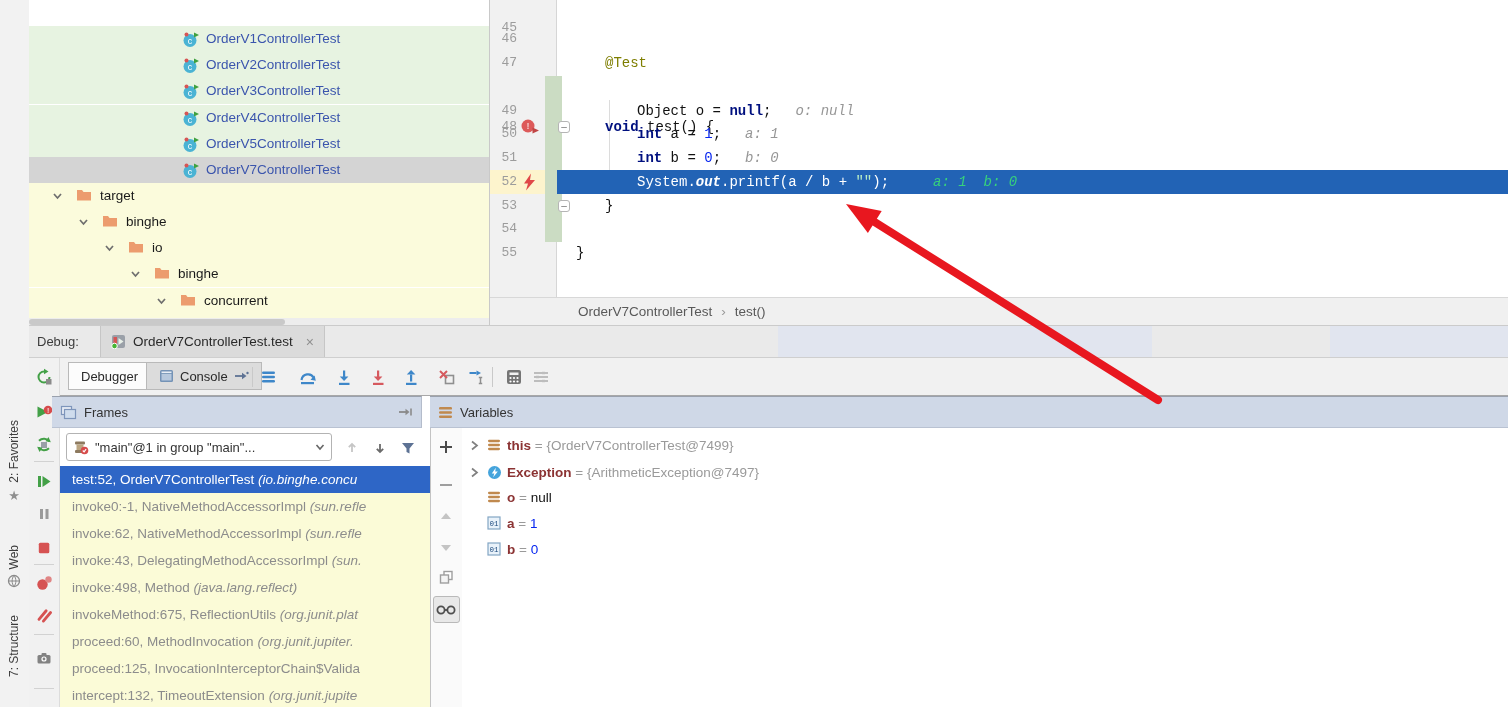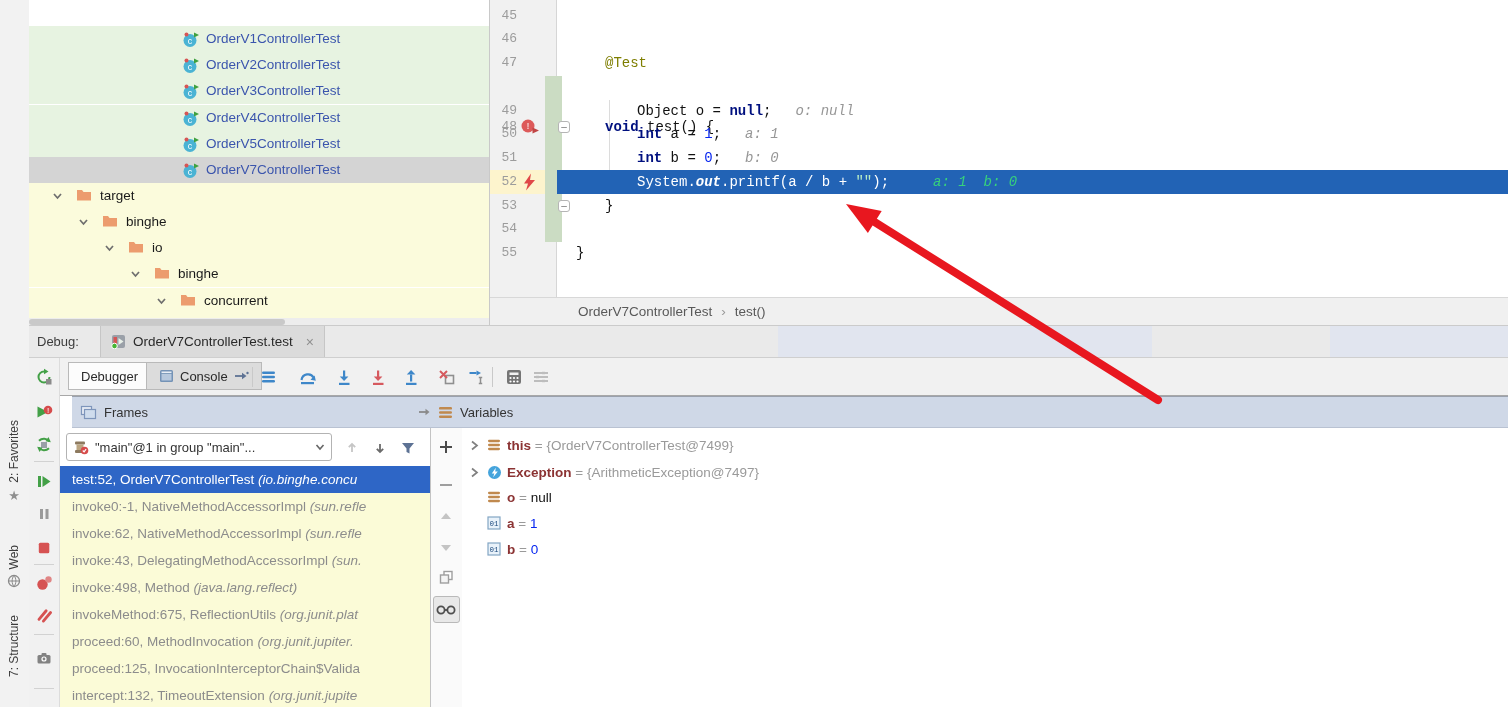--- a/index.html
+++ b/index.html
@@ -60,21 +60,21 @@
   .vtab.sel{background:#fcfcfc;} .vtab.unsel{background:#dcdcdc;}
   .tsep{position:absolute;top:9px;width:1px;height:20px;background:#c9c9c9;}
   .tbtn{position:absolute;top:8px;width:22px;height:22px;display:flex;align-items:center;justify-content:center;cursor:pointer;}
   
   .dstrip{left:29px;top:358px;width:31px;height:349px;background:#f1f1f1;border-right:1px solid #dcdcdc;box-sizing:border-box;}
   .dstrip .tbtn{left:4px;}
   .dstrip .hsep{position:absolute;left:5px;width:20px;height:1px;background:#d2d2d2;}
   
   .phdr{top:396px;height:32px;background:#cfd8e7;border-top:1px solid #9aa1ad;border-bottom:1px solid #b9c2d2;
         box-sizing:border-box;display:flex;align-items:center;gap:7px;padding:0 8px;font-size:13px;color:#333;}
-  .phdr-frames{left:72px;width:370px;border-right:1px solid #b4bccb;padding-left:8px;}
+  .phdr-frames{left:52px;width:370px;border-right:1px solid #b4bccb;padding-left:8px;}
   .phdr-vars{left:430px;width:1078px;}
   .phdr .spacer{flex:1;}
   
   .frames{left:60px;top:428px;width:370px;height:279px;background:#fff;overflow:hidden;}
   .combo{position:absolute;left:6px;top:5px;width:266px;height:28px;background:#fff;border:1px solid #b3b3b3;
          border-radius:3px;box-sizing:border-box;display:flex;align-items:center;gap:6px;padding:0 6px;cursor:pointer;}
   .combo .cval{flex:1;font-size:13px;color:#333;white-space:nowrap;overflow:hidden;}
   .fctl{position:absolute;top:9px;width:22px;height:22px;display:flex;align-items:center;justify-content:center;cursor:pointer;}
   .frow{position:absolute;left:0;width:370px;height:27px;line-height:27px;padding-left:12px;box-sizing:border-box;
         font-size:13.5px;white-space:nowrap;overflow:hidden;cursor:pointer;background:#fbfbd7;color:#8c8c8c;}
@@ -267,21 +267,21 @@
     </div>
   <div class="abs tree-hscroll">
       <div class="thumb"></div>
     </div>
 
   <div class="abs editor">
     <div class="gutter-bg"></div>
     <div class="vcs-green"></div>
     <div class="indent-guide"></div>
     <div id="code-lines">
-        <div class="cline" style="top: 4px;">
+        <div class="cline" style="top: 16px;">
           <span class="lnum">45</span>
           <span class="codetext" style="left: 86px;"></span>
         </div>
         <div class="cline" style="top: 27px;">
           <span class="lnum">46</span>
           <span class="codetext" style="left: 86px;"></span>
         </div>
         <div class="cline" style="top: 51px;">
           <span class="lnum">47</span>
           <span class="codetext" style="left: 115px;"><span class="tk-ann">@Test</span></span>

